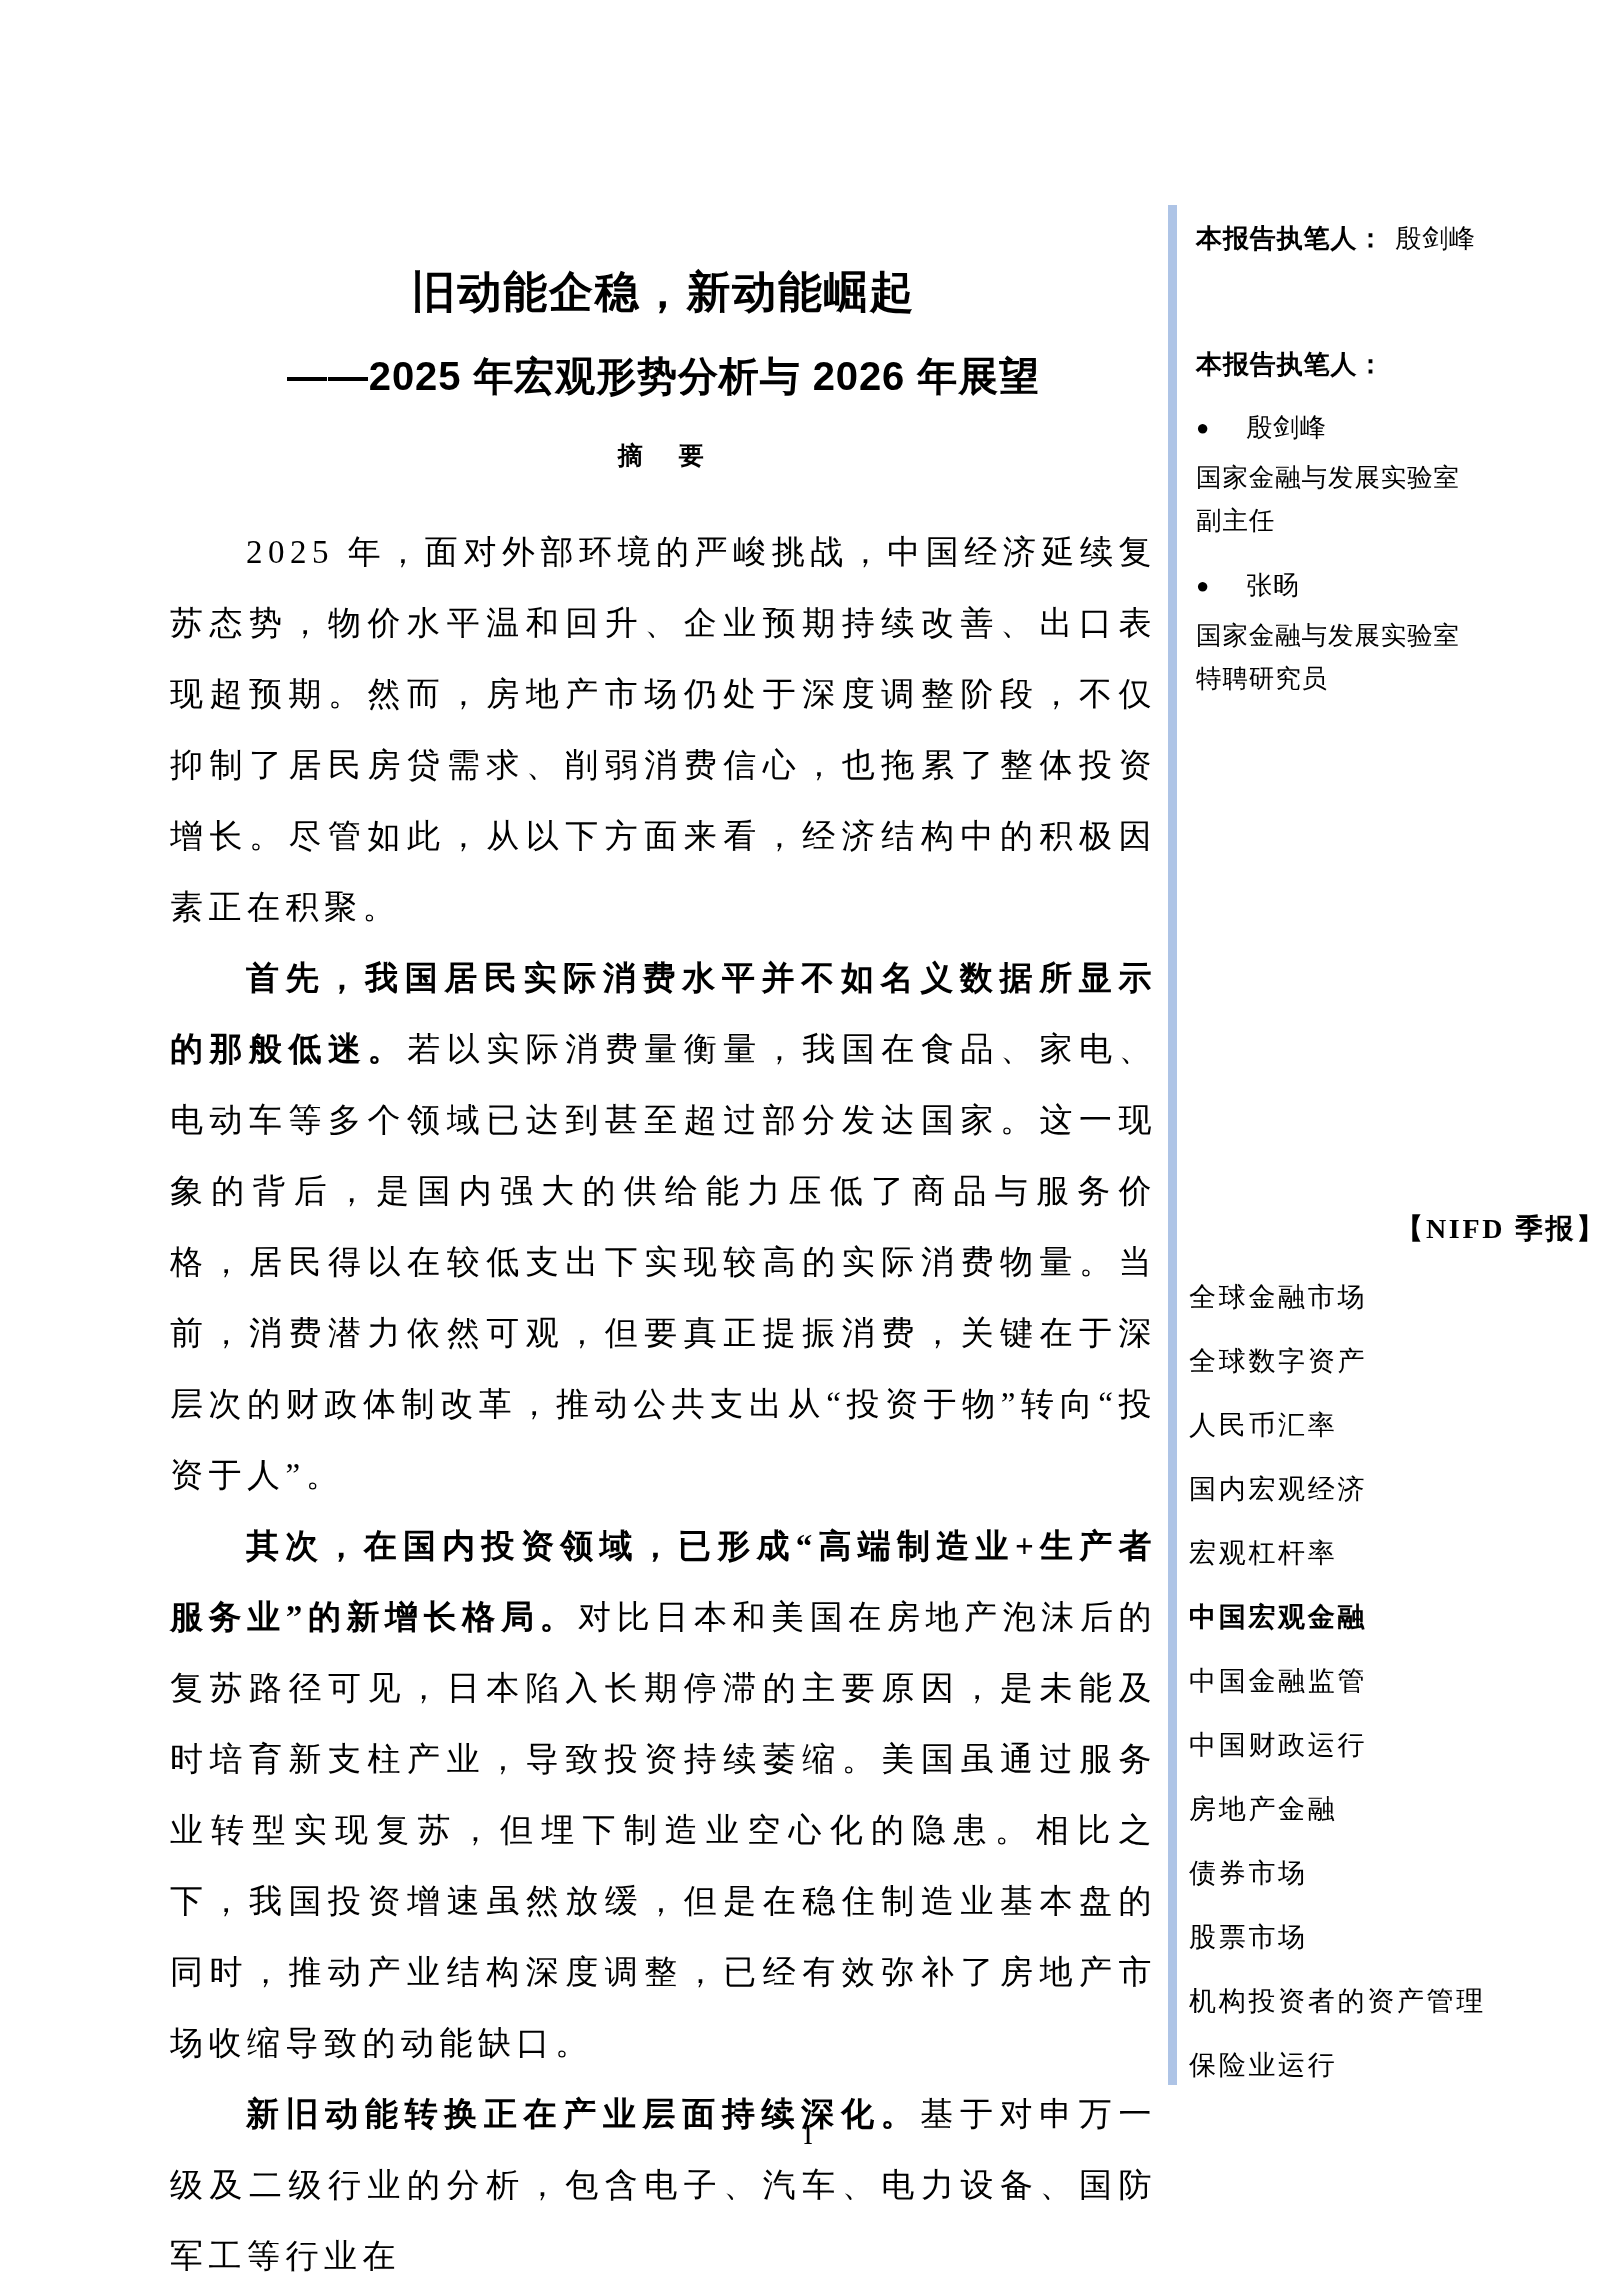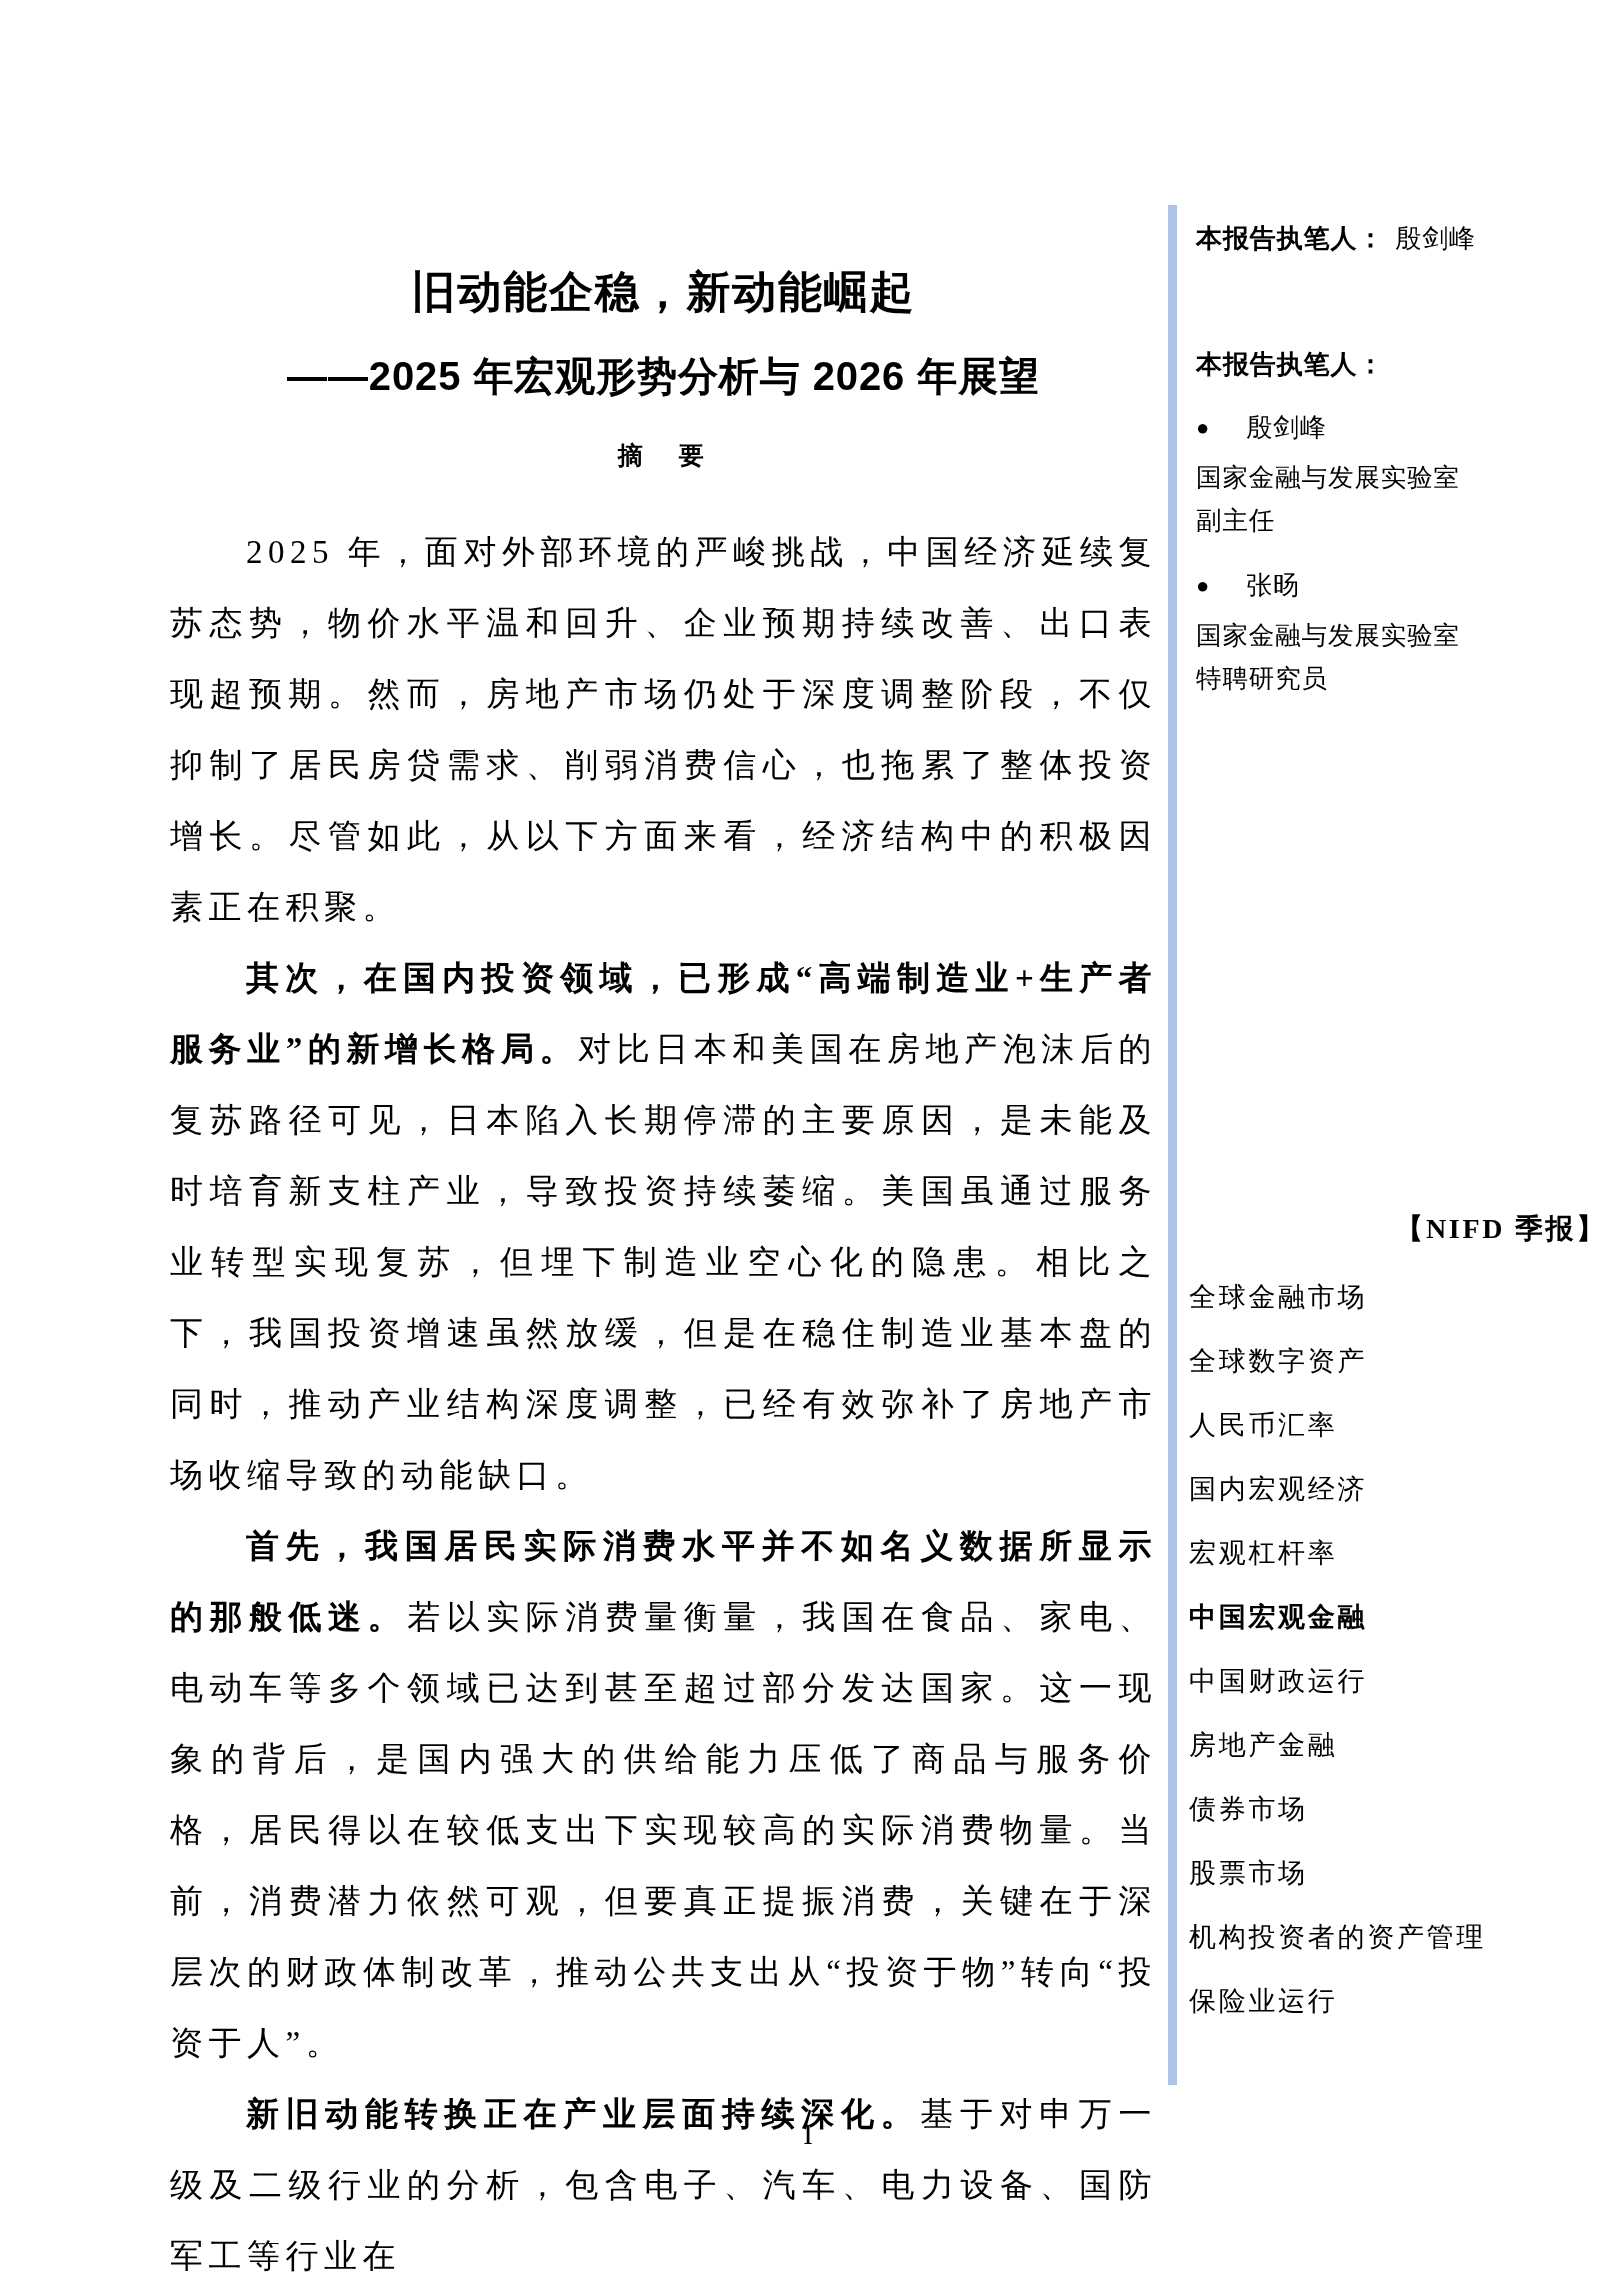--- a/index.html
+++ b/index.html
@@ -86,22 +86,22 @@
 
 <div class="page">
 
   <div class="main">
     <div class="title">旧动能企稳，新动能崛起</div>
     <div class="subtitle">——2025 年宏观形势分析与 2026 年展望</div>
     <div class="abstract-heading">摘　要</div>
 
     <div class="body">
       <p><b></b><span>2025 年，面对外部环境的严峻挑战，中国经济延续复苏态势，物价水平温和回升、企业预期持续改善、出口表现超预期。然而，房地产市场仍处于深度调整阶段，不仅抑制了居民房贷需求、削弱消费信心，也拖累了整体投资增长。尽管如此，从以下方面来看，经济结构中的积极因素正在积聚。</span></p>
+      <p><b>首先，我国居民实际消费水平并不如名义数据所显示的那般低迷。</b><span>若以实际消费量衡量，我国在食品、家电、电动车等多个领域已达到甚至超过部分发达国家。这一现象的背后，是国内强大的供给能力压低了商品与服务价格，居民得以在较低支出下实现较高的实际消费物量。当前，消费潜力依然可观，但要真正提振消费，关键在于深层次的财政体制改革，推动公共支出从“投资于物”转向“投资于人”。</span></p>
       <p><b>其次，在国内投资领域，已形成“高端制造业+生产者服务业”的新增长格局。</b><span>对比日本和美国在房地产泡沫后的复苏路径可见，日本陷入长期停滞的主要原因，是未能及时培育新支柱产业，导致投资持续萎缩。美国虽通过服务业转型实现复苏，但埋下制造业空心化的隐患。相比之下，我国投资增速虽然放缓，但是在稳住制造业基本盘的同时，推动产业结构深度调整，已经有效弥补了房地产市场收缩导致的动能缺口。</span></p>
-      <p><b>首先，我国居民实际消费水平并不如名义数据所显示的那般低迷。</b><span>若以实际消费量衡量，我国在食品、家电、电动车等多个领域已达到甚至超过部分发达国家。这一现象的背后，是国内强大的供给能力压低了商品与服务价格，居民得以在较低支出下实现较高的实际消费物量。当前，消费潜力依然可观，但要真正提振消费，关键在于深层次的财政体制改革，推动公共支出从“投资于物”转向“投资于人”。</span></p>
       <p><b>新旧动能转换正在产业层面持续深化。</b><span>基于对申万一级及二级行业的分析，包含电子、汽车、电力设备、国防军工等行业在</span></p>
     </div>
   </div>
 
   <div class="accent-bar" style="background: rgb(174, 196, 230);"></div>
 
   <div class="sb-top">
     <b>本报告执笔人：</b><span class="sb-name">殷剑峰</span>
   </div>
 
@@ -129,20 +129,21 @@
 
   <div class="sb-quarterly">
     <div class="sb-q-header">【NIFD 季报】</div>
     <div class="sb-q-list">
       <div class="sb-q-item">全球金融市场</div>
       <div class="sb-q-item">全球数字资产</div>
       <div class="sb-q-item">人民币汇率</div>
       <div class="sb-q-item">国内宏观经济</div>
       <div class="sb-q-item">宏观杠杆率</div>
       <div class="sb-q-item current">中国宏观金融</div>
+      <div class="sb-q-item">中国金融监管</div>
       <div class="sb-q-item">中国财政运行</div>
       <div class="sb-q-item">房地产金融</div>
       <div class="sb-q-item">债券市场</div>
       <div class="sb-q-item">股票市场</div>
       <div class="sb-q-item">机构投资者的资产管理</div>
       <div class="sb-q-item">保险业运行</div>
     </div>
   </div>
 
   <div class="page-number">I</div>

